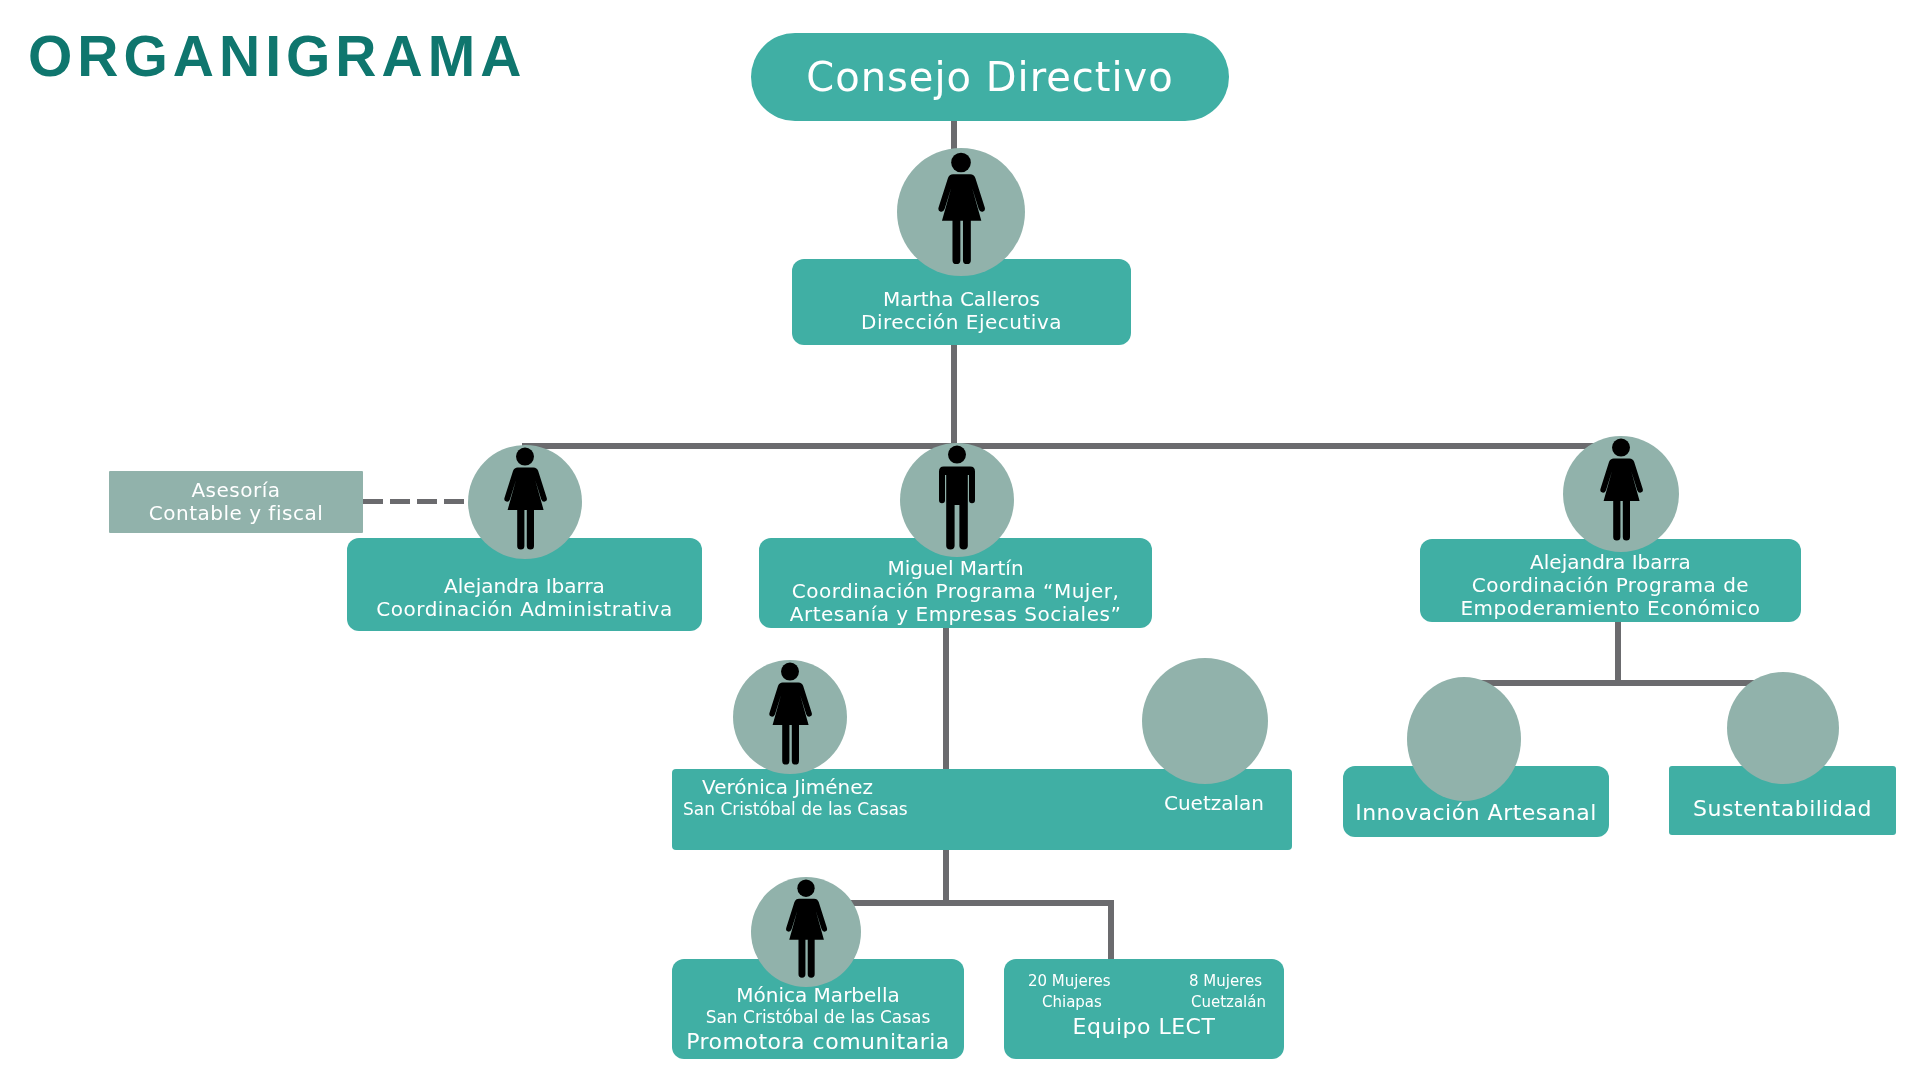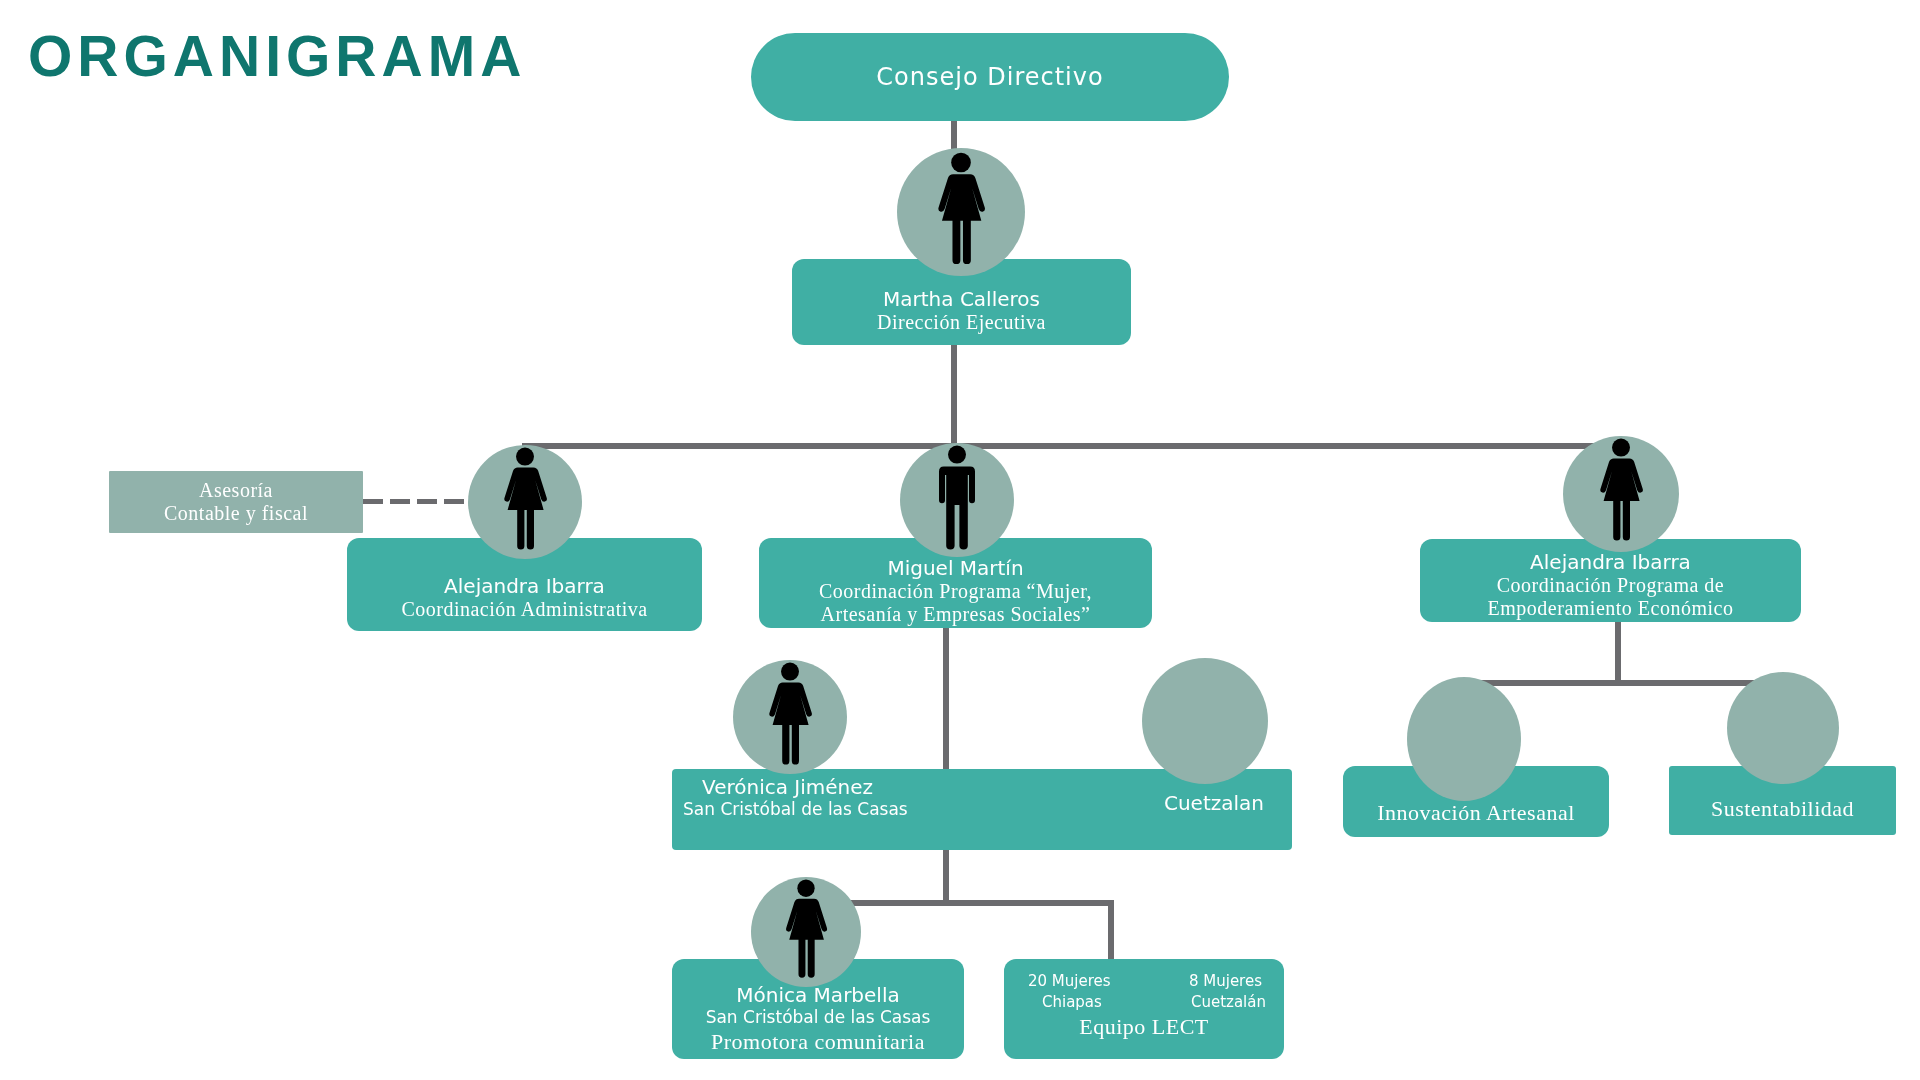--- a/index.html
+++ b/index.html
@@ -8,21 +8,21 @@
   .abs { position: absolute; }
   .title { left: 28px; top: 24px; font-family: "Liberation Sans", sans-serif; font-weight: bold;
            font-size: 57px; letter-spacing: 5px; color: #0f766e; line-height: 64px; }
   .box { position: absolute; background: #40afa4; color: #ffffff; border-radius: 12px;
          display: flex; flex-direction: column; align-items: center; justify-content: center;
          text-align: center; box-sizing: border-box; }
   .gray { background: #91b2ab; border-radius: 1px; }
   .circle { position: absolute; background: #91b2ab; border-radius: 50%; }
   .line { position: absolute; background: #6b6b6e; }
   .name { font-weight: normal; font-size: 20px; line-height: 24px; }
-  .role { font-size: 20px; line-height: 23px; letter-spacing: 0.5px; font-family: Liberation Serif, serif; }
+  .role { font-size: 20px; line-height: 23px; letter-spacing: 0.5px; }
   .small { font-size: 17px; line-height: 20px; }
   .person { position: absolute; left: 50%; transform: translateX(-50%); }
   .dash { position: absolute; height: 5px; background: repeating-linear-gradient(90deg, #6b6b6e 0 20px, transparent 20px 27px); }
 </style>
 </head>
 <body>
 
 <svg width="0" height="0" style="position:absolute">
   <defs>
     <symbol id="woman" viewBox="0 0 40 90">
@@ -42,21 +42,21 @@
 <div class="line" style="left:522px; top:443px; width:1100px; height:6px;"></div>
 <div class="dash" style="left:363px; top:499px; width:108px;"></div>
 <div class="line" style="left:943px; top:626px; width:6px; height:146px;"></div>
 <div class="line" style="left:1615px; top:620px; width:6px; height:66px;"></div>
 <div class="line" style="left:1464px; top:680px; width:292px; height:6px;"></div>
 <div class="line" style="left:943px; top:848px; width:6px; height:58px;"></div>
 <div class="line" style="left:806px; top:900px; width:308px; height:6px;"></div>
 <div class="line" style="left:1108px; top:900px; width:6px; height:60px;"></div>
 
 <div class="box" style="left:751px; top:33px; width:478px; height:88px; border-radius:44px;">
-  <span style="font-size:24px; letter-spacing:1px;">Consejo Directivo</span>
+  <span style="font-size:40px; letter-spacing:1px;">Consejo Directivo</span>
 </div>
 
 <div class="box" style="left:792px; top:259px; width:339px; height:86px; padding-top:16px;">
   <span class="name">Martha Calleros</span>
   <span class="role">Dirección Ejecutiva</span>
 </div>
 <div class="circle" style="left:897px; top:148px; width:128px; height:128px;">
   <svg class="person" style="top:4px;" width="56" height="118">
       <use href="#woman"></use>
     </svg>

